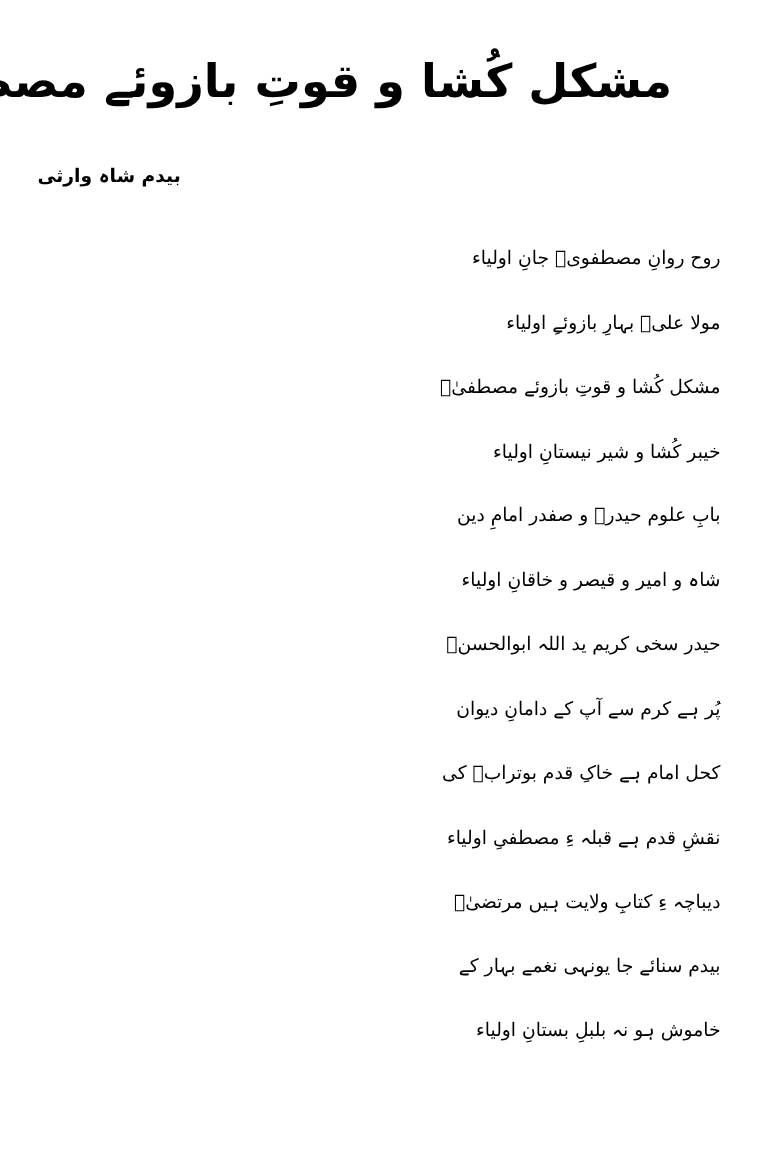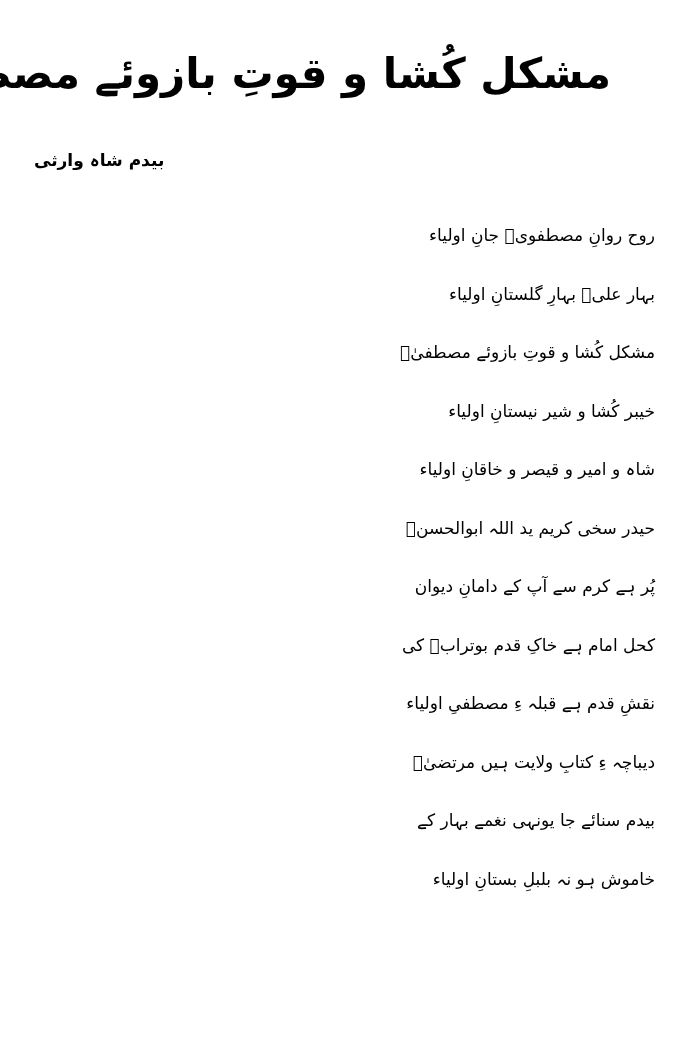--- a/index.html
+++ b/index.html
@@ -62,23 +62,24 @@
 <body>
 
 <div class="page">
 
   <h1 class="title">مشکل کُشا و قوتِ بازوئے مصطفیٰ</h1>
 
   <div class="poet">بیدم شاہ وارثی</div>
 
   <div class="verses">
     <div class="verse">روح روانِ مصطفویؐ جانِ اولیاء</div>
-    <div class="verse">بہار علیؑ بہارِ گلستانِ اولیاء</div>
+    <div class="verse">مولا علیؑ بہارِ بازوئےِ اولیاء</div>
     <div class="verse">مشکل کُشا و قوتِ بازوئے مصطفیٰؐ</div>
     <div class="verse">خیبر کُشا و شیر نیستانِ اولیاء</div>
+    <div class="verse">بابِ علوم حیدرؓ و صفدر امامِ دین</div>
     <div class="verse">شاہ و امیر و قیصر و خاقانِ اولیاء</div>
     <div class="verse">حیدر سخی کریم ید اللہ ابوالحسنؓ</div>
     <div class="verse">پُر ہے کرم سے آپ کے دامانِ دیوان</div>
     <div class="verse">کحل امام ہے خاکِ قدم بوترابؓ کی</div>
     <div class="verse">نقشِ قدم ہے قبلہ ءِ مصطفیِ اولیاء</div>
     <div class="verse">دیباچہ ءِ کتابِ ولایت ہیں مرتضیٰؓ</div>
     <div class="verse">بیدم سنائے جا یونہی نغمے بہار کے</div>
     <div class="verse">خاموش ہو نہ بلبلِ بستانِ اولیاء</div>
   </div>
 

